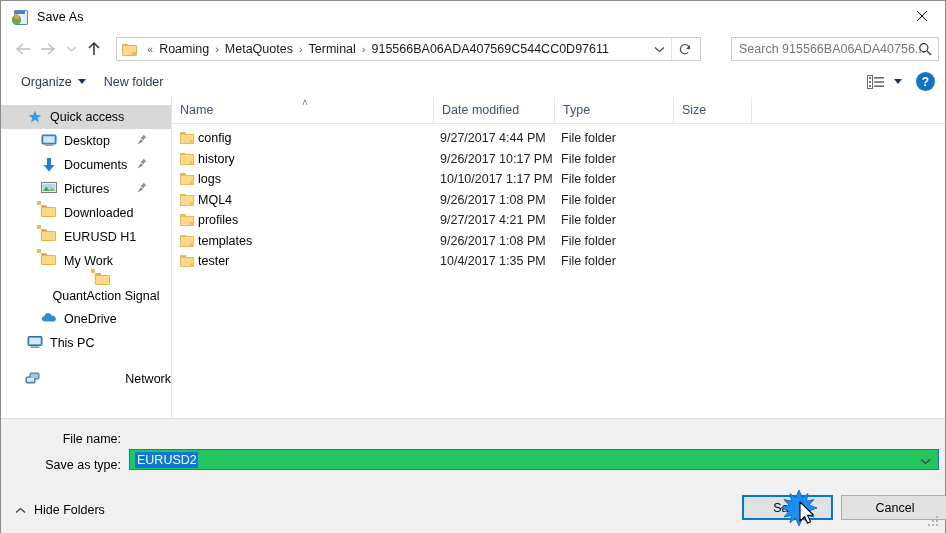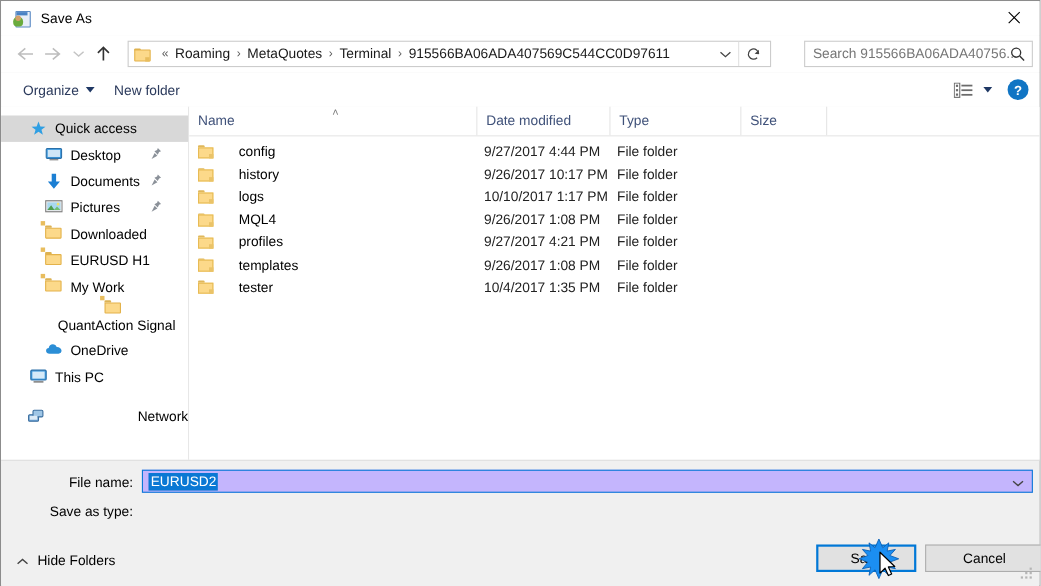--- a/index.html
+++ b/index.html
@@ -75,37 +75,37 @@
   .folder .tab{position:absolute;left:0;top:0;width:6px;height:2px;background:#dcb253;border-radius:1px 1px 0 0;}
   .folder .body{position:absolute;left:0;top:1.5px;width:15px;height:10.5px;background:#fcd98a;border:1px solid #e3b24a;box-sizing:border-box;border-radius:0 1px 1px 1px;}
   .folder .fold{position:absolute;right:0px;bottom:0px;width:4px;height:4px;background:#e8bd5e;}
   
   .filelist{position:absolute;left:171px;top:0;width:773px;height:321px;background:#fff;}
   .colhead{position:relative;height:26px;border-bottom:1px solid #e5e5e5;}
   .colhead .ch{position:absolute;top:0;height:26px;display:flex;align-items:center;
     font-size:12.5px;color:#40527a;border-left:1px solid #e5e5e5;padding-left:8px;box-sizing:border-box;}
   .sortcaret{position:absolute;top:0px;font-size:10px;color:#7a7a7a;}
   .row{height:20.5px;display:flex;align-items:center;position:relative;font-size:12.5px;color:#000;}
-  .row .c-name{position:absolute;left:8px;display:flex;align-items:center;gap:23px;}
+  .row .c-name{position:absolute;left:8px;display:flex;align-items:center;gap:4px;}
   .row .c-date{position:absolute;left:268px;color:#222;}
   .row .c-type{position:absolute;left:389px;color:#222;}
   .row .c-size{position:absolute;left:508px;color:#222;}
   .f2{position:relative;width:14px;height:12px;flex:0 0 auto;}
   .f2 .tab{position:absolute;left:0;top:0;width:6px;height:2px;background:#e0b85b;border-radius:1px 1px 0 0;}
   .f2 .body{position:absolute;left:0;top:1.5px;width:14px;height:10.5px;background:#fcd98a;border:1px solid #e7bb55;box-sizing:border-box;}
   .f2 .fold{position:absolute;right:0;bottom:0;width:4px;height:4px;background:#eac368;}
   
   .bottom{position:absolute;left:0;top:417px;width:944px;height:114px;background:#f0f0f0;border-top:1px solid #dfdfdf;}
   .lbl-right{position:absolute;font-size:12.5px;color:#000;text-align:right;}
   .fname-label{left:20px;top:11px;width:100px;}
   .ftype-label{left:20px;top:37px;width:100px;}
   .combo{
     position:absolute;left:128px;height:21px;box-sizing:border-box;display:flex;align-items:center;
   }
-  .combo.fname{top:426px;width:810px;background:#c4b5fd;border:1px solid #0a79d7;}
+  .combo.fname{top:448px;width:810px;background:#22c55e;border:1px solid #0a79d7;}
   .combo.ftype{top:452px;width:810px;background:#e3e3e3;border:1px solid #cfcfcf;}
   .combo .val{font-size:12.5px;margin-left:5px;}
   .combo.fname .val{background:#0a78d4;color:#fff;padding:1px 1px 1px 2px;}
   .combo .chev{position:absolute;right:7px;top:4px;}
   .hide-folders{position:absolute;left:14px;top:502px;display:flex;align-items:center;gap:8px;font-size:12.5px;color:#000;}
   .btn{
     position:absolute;height:25px;box-sizing:border-box;background:#e1e1e1;border:1px solid #adadad;
     display:flex;align-items:center;justify-content:center;font-size:12.5px;color:#000;
   }
   .btn.save{left:741px;top:494px;width:91px;background:#e1e1e1;border:2px solid #0078d7;}

